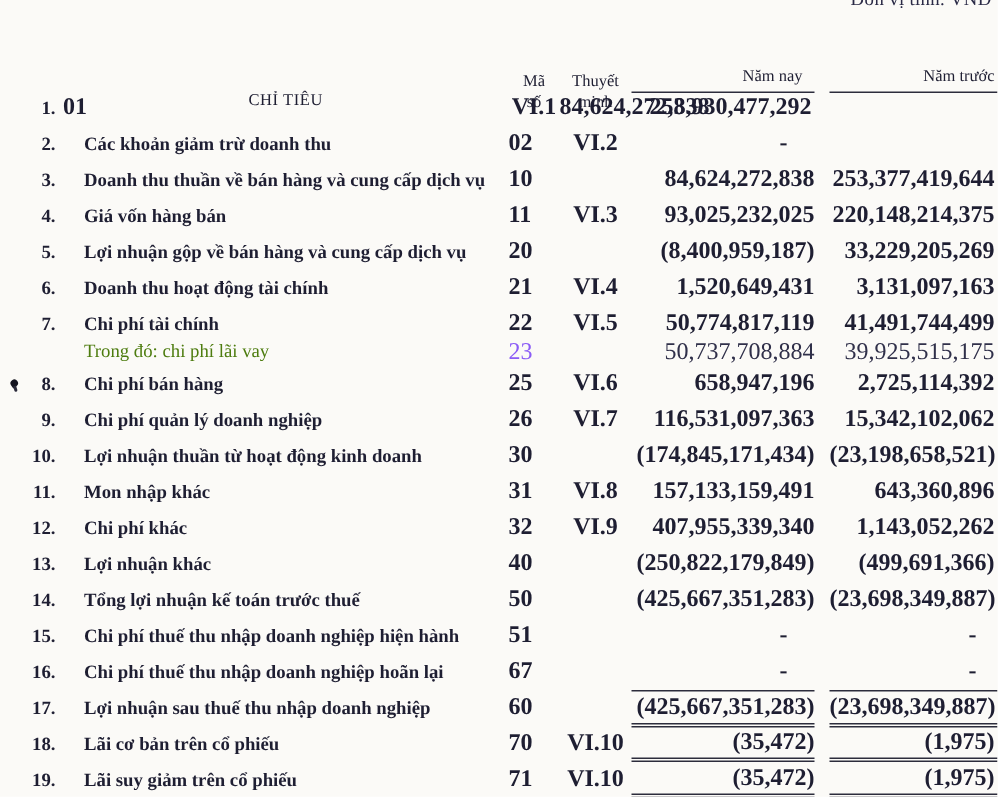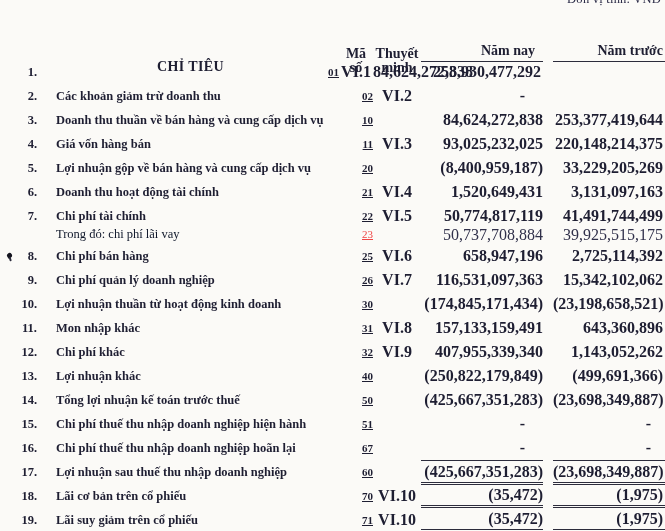--- a/index.html
+++ b/index.html
@@ -29,49 +29,49 @@
 
   .grid-cols{
     display:grid;
     grid-template-columns:42px 1fr 34px 48px 122px 122px;
   }
 
   
   .thead{
     position:relative;height:60px;align-items:end;padding-top:0;
   }
-  .hc{font-weight:bold;font-size:14px;line-height:14px;padding-bottom:3px;}
+  .hc{font-weight:normal;font-size:11px;line-height:14px;padding-bottom:3px;}
   .h-label{text-align:center;padding-bottom:4px;letter-spacing:.4px;}
   .h-code,.h-note{text-align:center;}
   .h-code span,.h-note span{display:block;}
   .h-year{padding-bottom:16px;margin-top:44px;}
   .h-year .hv{
     display:block;text-align:right;
     padding:0 8px 3px 0;
     border-bottom:1.5px solid #2c2c3c;
   }
   .h-year.pri .hv{margin-left:10px;padding-right:2px;}
 
   
   .tbody{position:relative;}
   .line{height:24px;line-height:24px;}
   .line.sub{height:16px;line-height:13px;}
   .c{white-space:nowrap;overflow:visible;}
   .c.no{text-align:right;padding-right:5px;font-weight:bold;font-size:12.5px;}
   .c.label{padding-left:14px;font-weight:bold;font-size:12.5px;}
-  .c.code{text-align:right;font-weight:bold;font-size:11px;text-decoration:underline;}
+  .c.code{text-align:left;font-weight:bold;font-size:16px;}
   .c.note{text-align:center;font-weight:bold;font-size:16px;}
   .c.num{text-align:right;font-size:16px;font-weight:bold;}
   .v{display:block;width:100%;box-sizing:border-box;}
   .c.num.pri .v{margin-left:10px;width:calc(100% - 10px);padding-right:2px;}
   .v.dash{padding-right:18px;}
   .c.num.pri .v.dash{padding-right:14px;}
 
-  .sublabel{font-weight:normal !important;color:#0f172a;font-size:12px;}
-  .subcode{font-weight:normal !important;color:#ef4444;}
+  .sublabel{font-weight:normal !important;color:#4d7c0f;font-size:12px;}
+  .subcode{font-weight:normal !important;color:#8b5cf6;}
   .subv{font-weight:normal;color:#30304a;}
   .line.sub .c.num{font-weight:normal;}
 
   
   .rule-total .line.main .v{
     border-top:1px solid #2c2c3c;
     border-bottom:3px double #2c2c3c;
     line-height:21px;
   }
   .rule-double .line.main .v{

